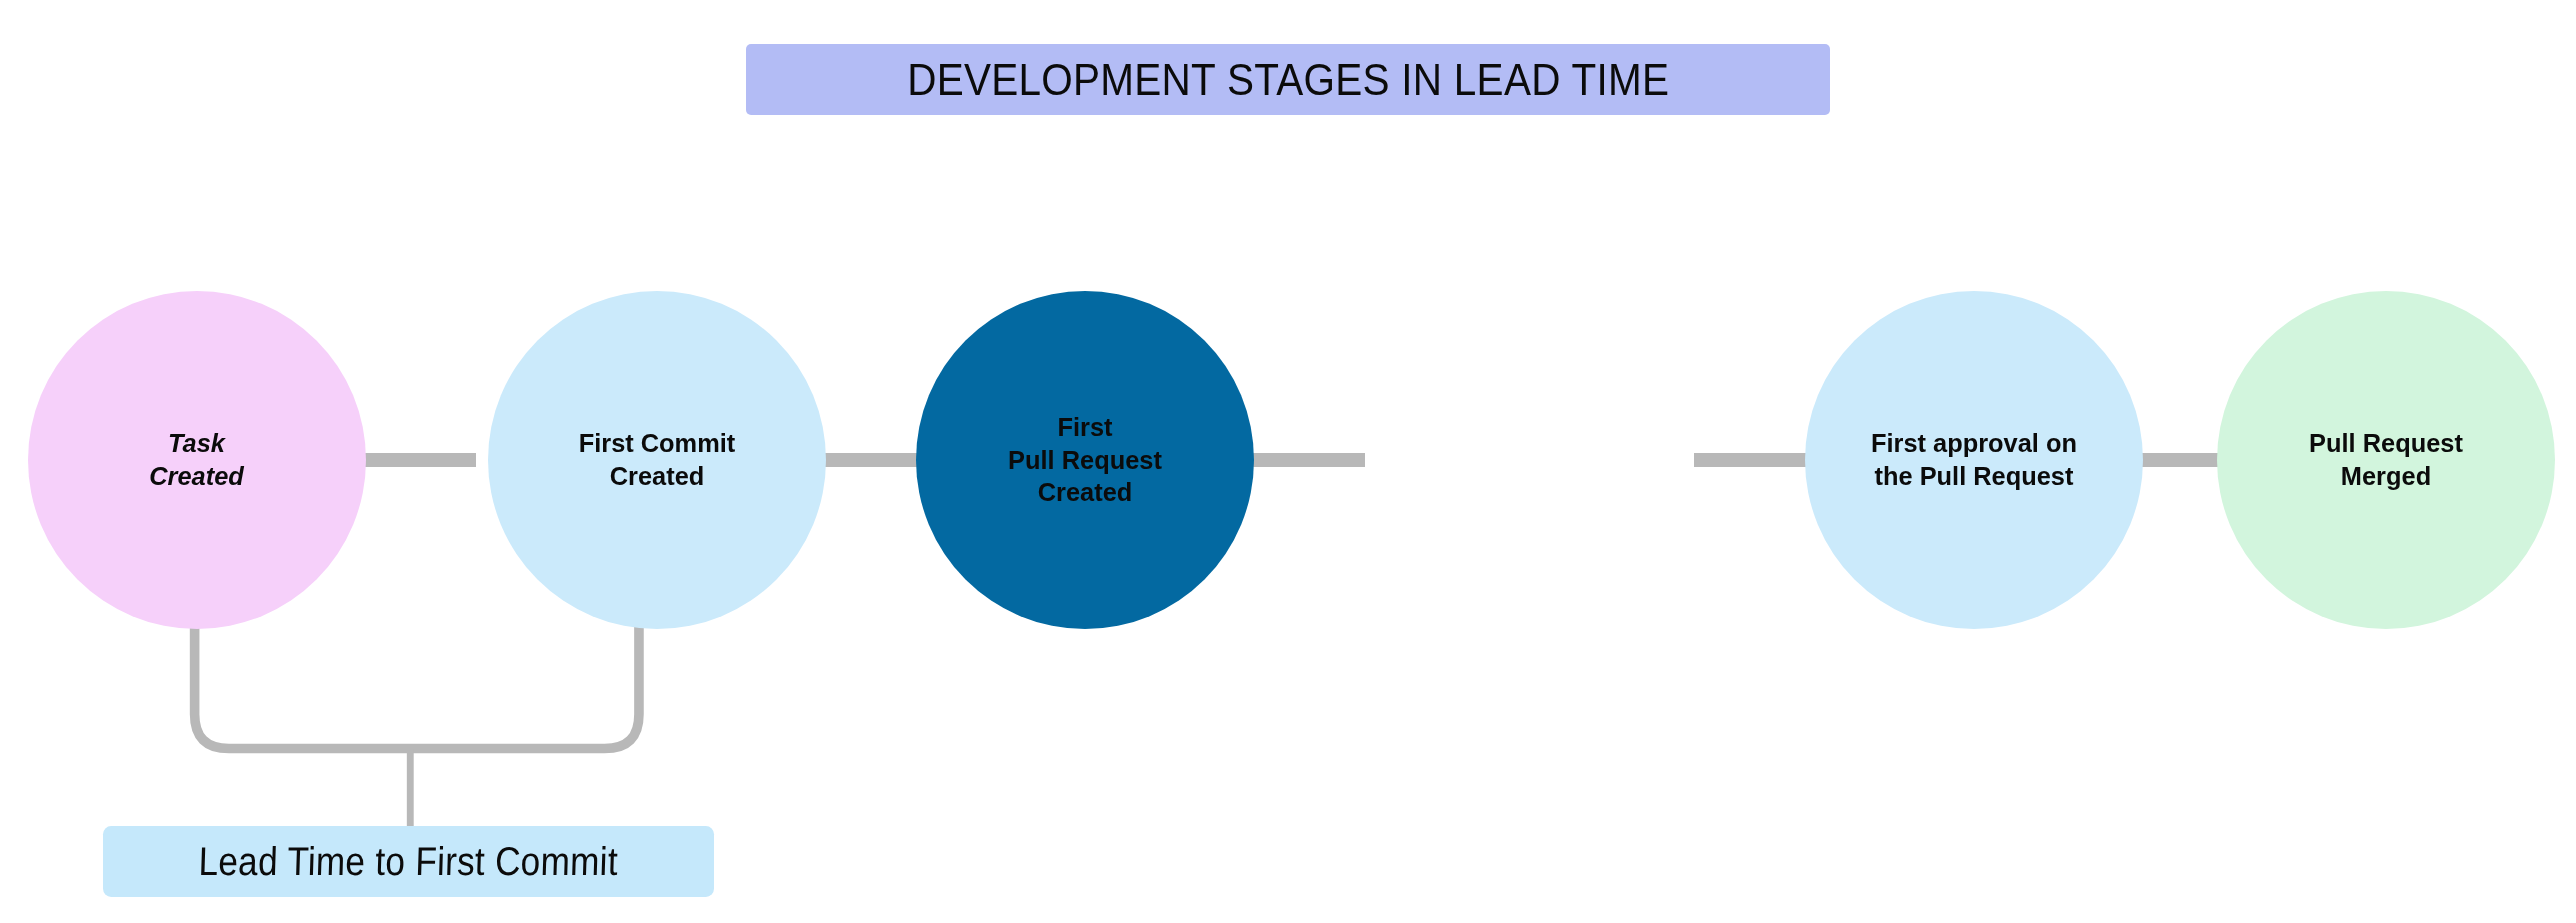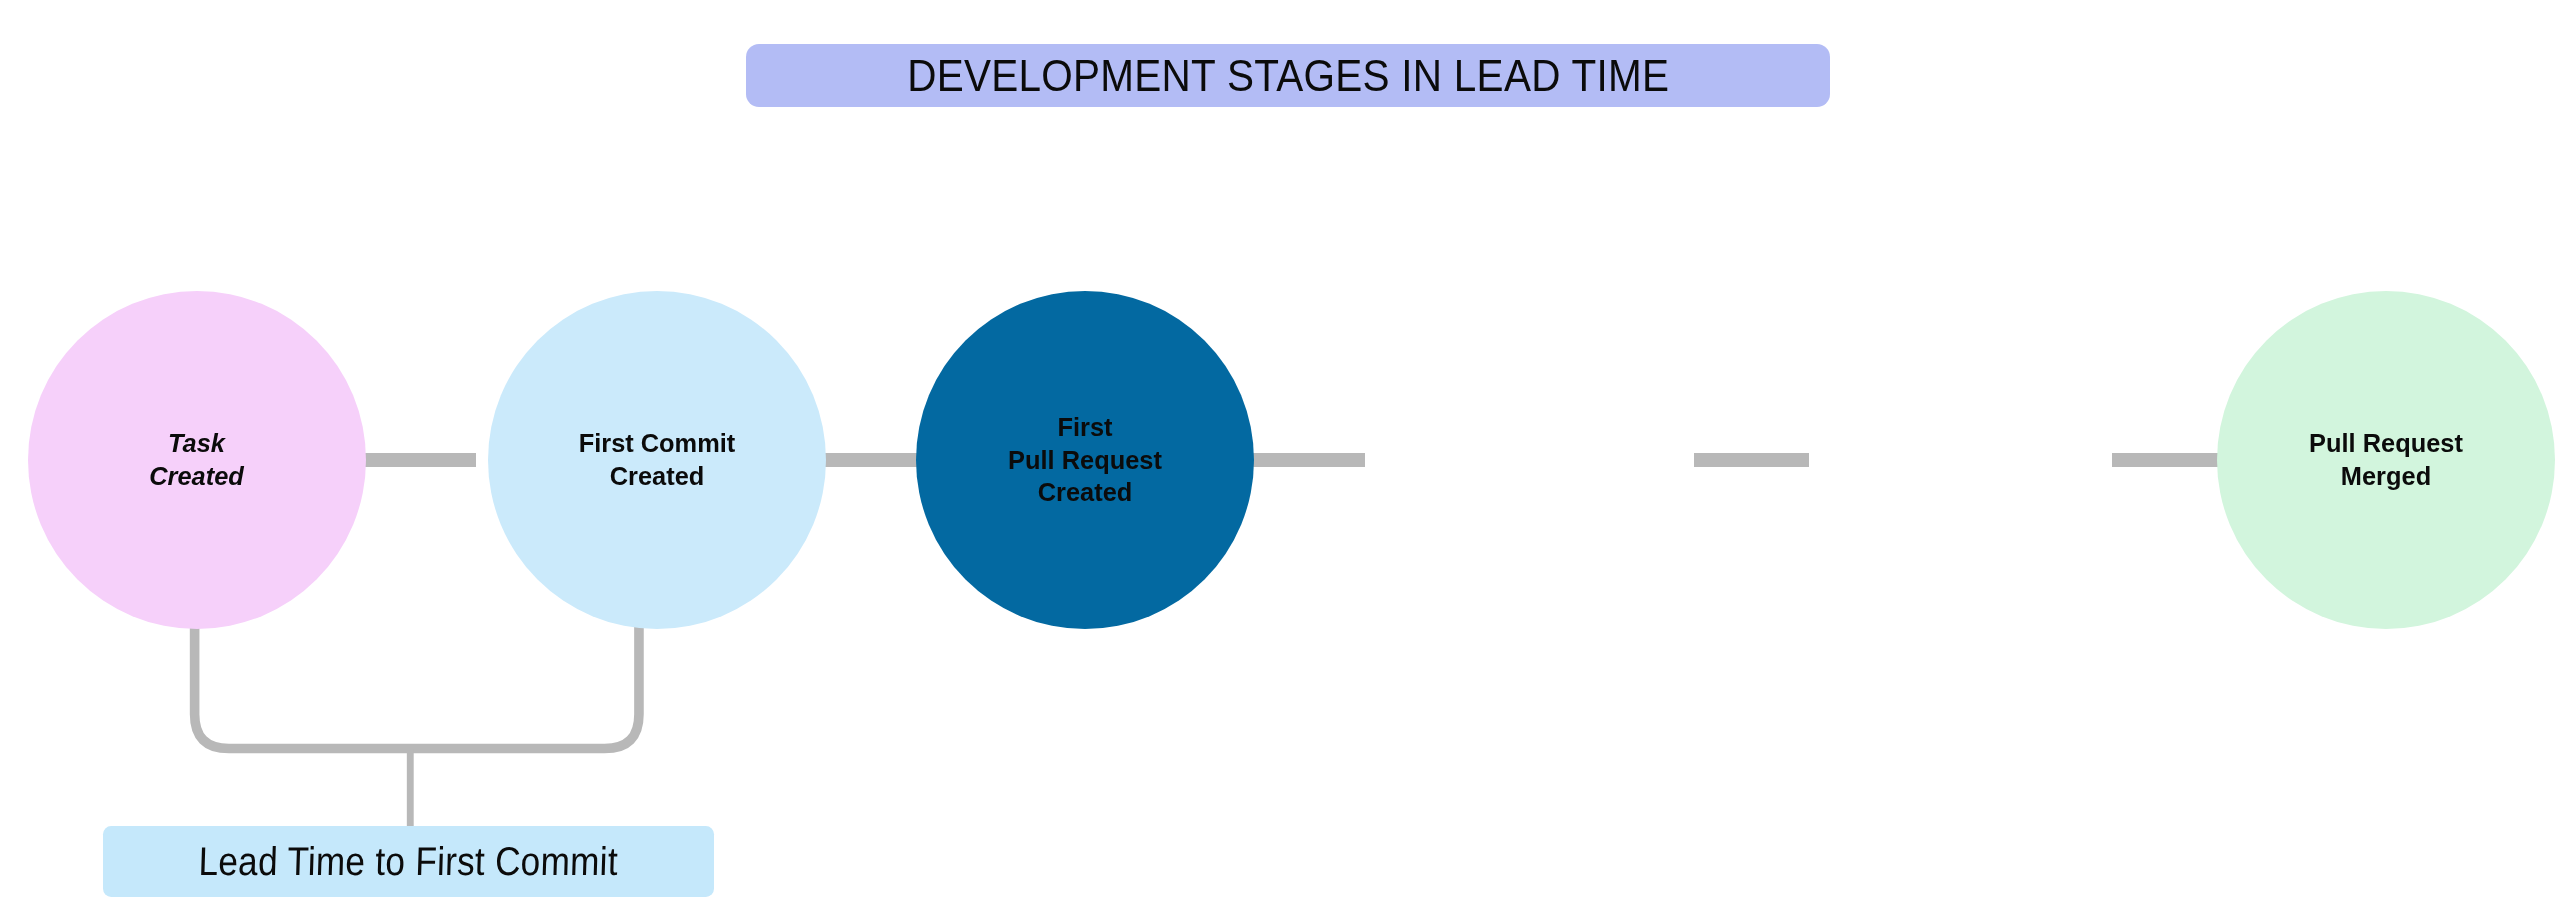--- a/index.html
+++ b/index.html
@@ -17,23 +17,23 @@
     background: #ffffff;
     overflow: hidden;
   }
 
   
   #title-banner {
     position: absolute;
     left: 746px;
     top: 44px;
     width: 1084px;
-    height: 63px;
+    height: 71px;
     background: #b3bcf5;
-    border-radius: 13px;
+    border-radius: 5px;
     display: flex;
     align-items: center;
     justify-content: center;
     box-sizing: border-box;
   }
   #title-text {
     font-family: "Liberation Sans", sans-serif;
     font-size: 44px;
     font-weight: 400;
     letter-spacing: 0.3px;
@@ -145,20 +145,24 @@
 Created</span>
   </div>
 
   <div class="stage-node" style="left:916px; top:291px; background:#0369a1;">
     <span class="stage-label">First
 Pull Request
 Created</span>
   </div>
 
 
+  <div class="stage-node" style="left:1805px; top:291px; background:#cbeafb;">
+    <span class="stage-label">First approval on
+the Pull Request</span>
+  </div>
 
   <div class="stage-node" style="left:2217px; top:291px; background:#d2f5dd;">
     <span class="stage-label">Pull Request
 Merged</span>
   </div>
 
   <div id="annotation-box">
     <span id="annotation-text">Lead Time to First Commit</span>
   </div>
 

